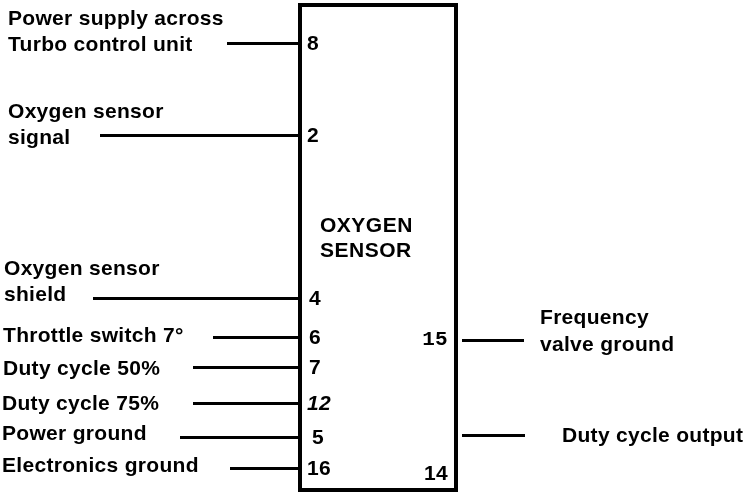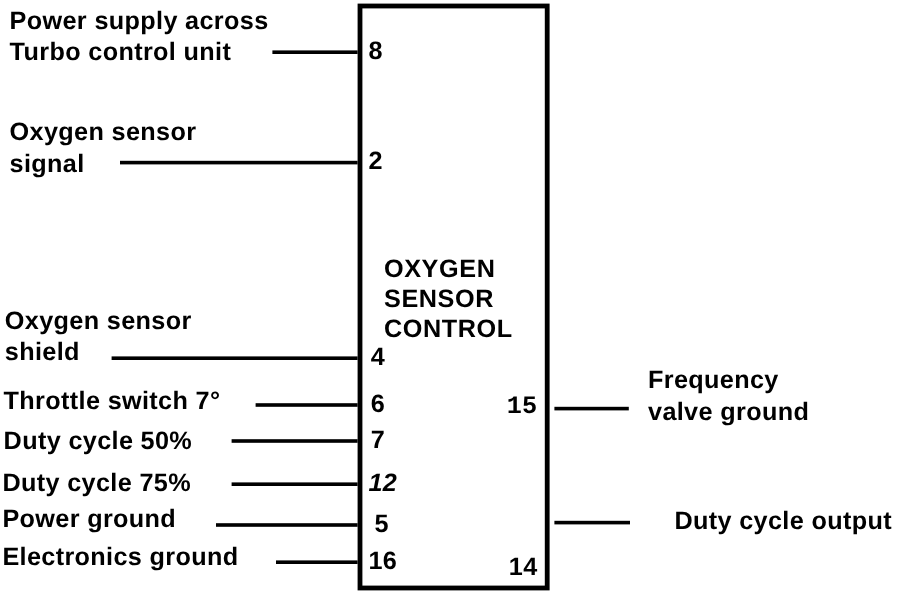--- a/index.html
+++ b/index.html
@@ -64,21 +64,20 @@
 </style>
 </head>
 <body>
 
 <div class="stage">
 
   <div class="unit-box"></div>
   <div class="unit-title">
     <span>OXYGEN</span>
     <span>SENSOR</span>
-    <span>CONTROL</span>
   </div>
 
   <div class="label" style="left:8px; top:5px;">
     <span>Power supply across</span>
     <span>Turbo control unit</span>
   </div>
   <div class="label" style="left:8px; top:98px;">
     <span>Oxygen sensor</span>
     <span>signal</span>
   </div>

